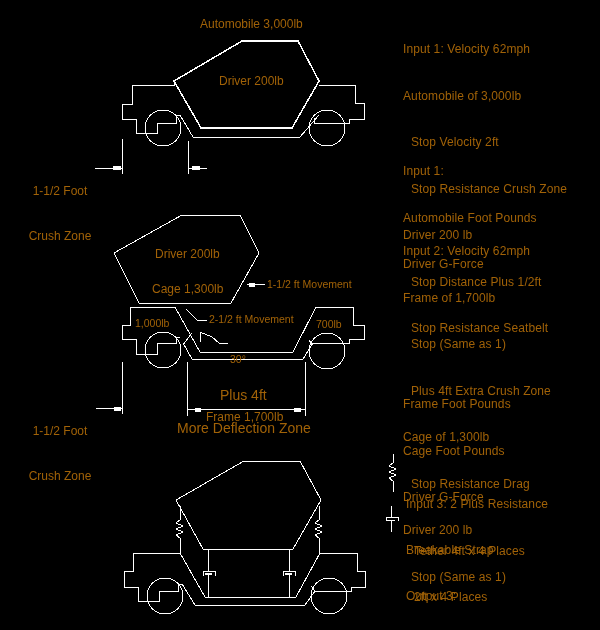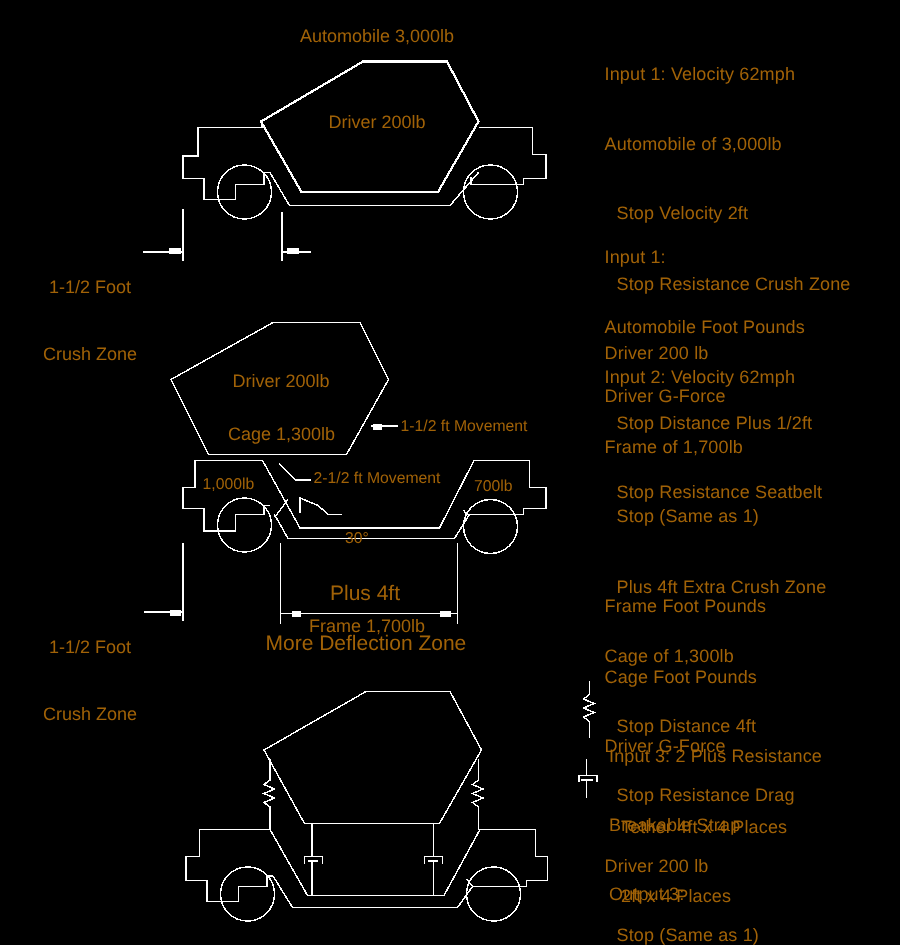--- a/index.html
+++ b/index.html
@@ -148,21 +148,20 @@
   <span class="line">Automobile Foot Pounds</span>
   <span class="line">Driver G-Force</span>
 </div>
 
 <div class="txt" style="left:403px;top:213px;">
   <span class="line">Input 2: Velocity 62mph</span>
   <span class="line">Frame of 1,700lb</span>
   <span class="line indent">Stop (Same as 1)</span>
   <span class="line indent">Plus 4ft Extra Crush Zone</span>
   <span class="line">Cage of 1,300lb</span>
-  <span class="line indent">Stop Distance 4ft</span>
   <span class="line indent">Stop Resistance Drag</span>
   <span class="line">Driver 200 lb</span>
   <span class="line indent">Stop (Same as 1)</span>
 </div>
 <div class="txt" style="left:403px;top:366px;">
   <span class="line">Frame Foot Pounds</span>
   <span class="line">Cage Foot Pounds</span>
   <span class="line">Driver G-Force</span>
 </div>
 

